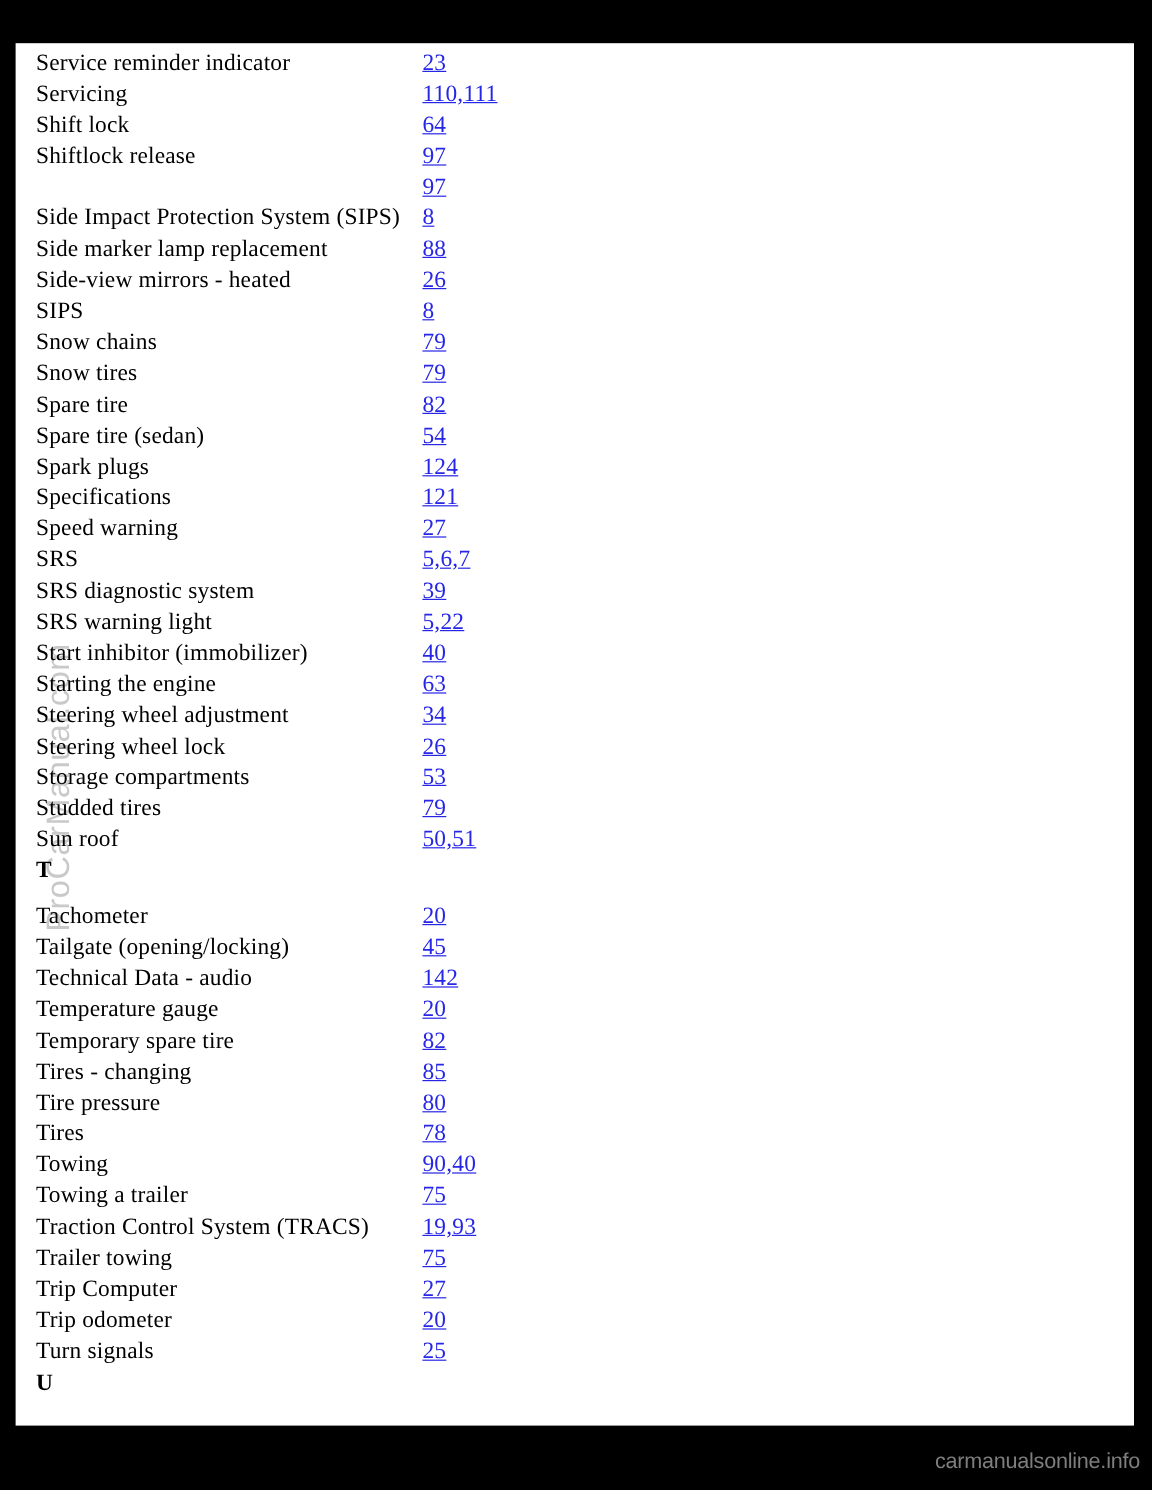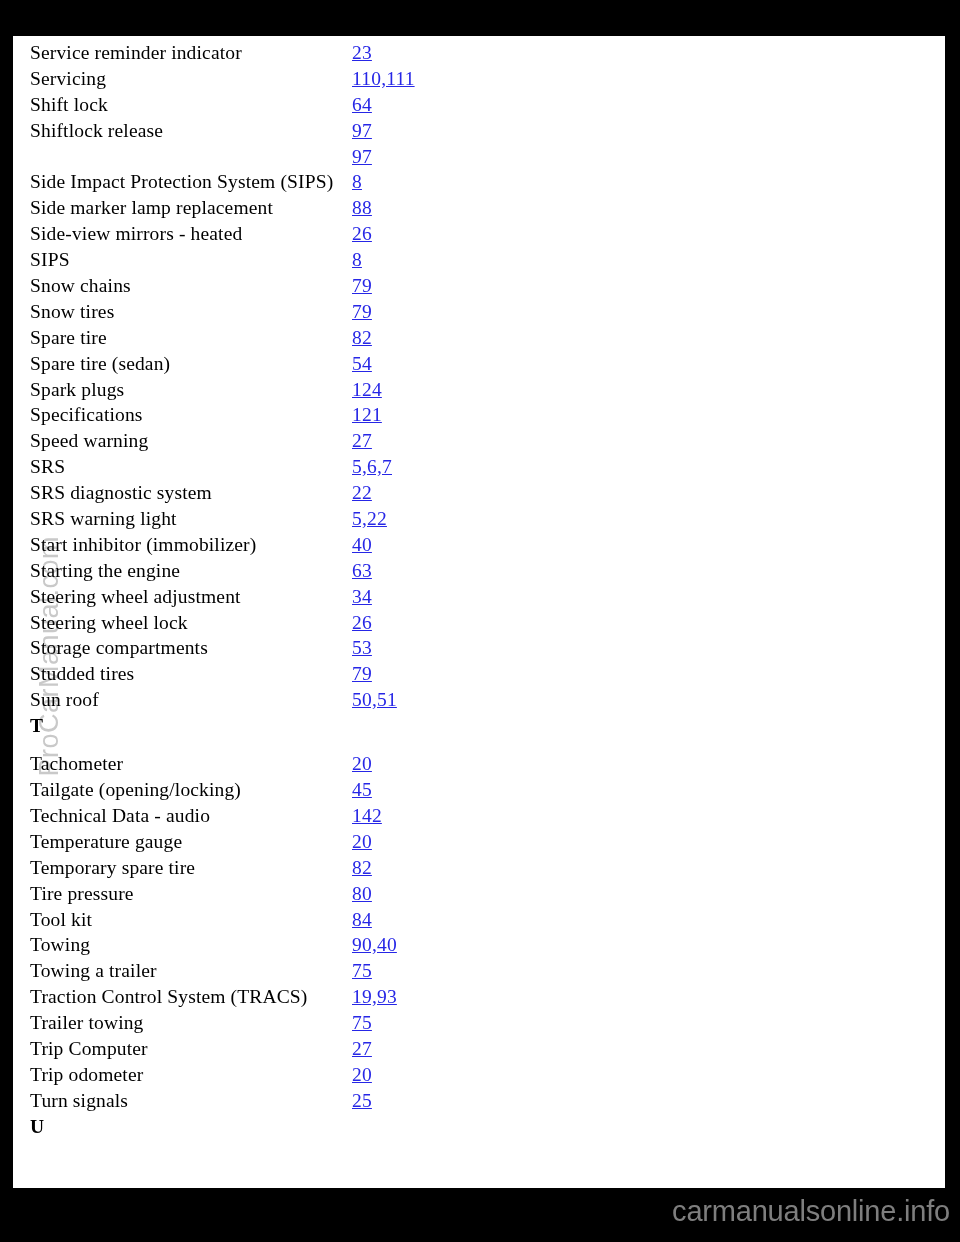--- a/index.html
+++ b/index.html
@@ -96,21 +96,21 @@
   .section-head.with-gap {
     height: 38px;
   }
 
   
   #footer-brand {
     position: absolute;
     right: 10px;
     bottom: 14px;
     font-family: "Liberation Sans", "DejaVu Sans", sans-serif;
-    font-size: 29px;
+    font-size: 18px;
     color: #7e7e7e;
     letter-spacing: -0.2px;
     white-space: nowrap;
   }
 </style>
 </head>
 <body>
 
 <div id="page-sheet">
 
@@ -179,21 +179,21 @@
       <div class="index-row">
         <span class="entry-label">Speed warning</span>
         <a class="entry-pages">27</a>
       </div>
       <div class="index-row">
         <span class="entry-label">SRS</span>
         <a class="entry-pages">5,6,7</a>
       </div>
       <div class="index-row">
         <span class="entry-label">SRS diagnostic system</span>
-        <a class="entry-pages">22</a>
+        <a class="entry-pages">39</a>
       </div>
       <div class="index-row">
         <span class="entry-label">SRS warning light</span>
         <a class="entry-pages">5,22</a>
       </div>
       <div class="index-row">
         <span class="entry-label">Start inhibitor (immobilizer)</span>
         <a class="entry-pages">40</a>
       </div>
       <div class="index-row">
@@ -237,26 +237,30 @@
       </div>
       <div class="index-row">
         <span class="entry-label">Temperature gauge</span>
         <a class="entry-pages">20</a>
       </div>
       <div class="index-row">
         <span class="entry-label">Temporary spare tire</span>
         <a class="entry-pages">82</a>
       </div>
       <div class="index-row">
+        <span class="entry-label">Tires - changing</span>
+        <a class="entry-pages">85</a>
+      </div>
+      <div class="index-row">
         <span class="entry-label">Tire pressure</span>
         <a class="entry-pages">80</a>
       </div>
       <div class="index-row">
-        <span class="entry-label">Tool kit</span>
-        <a class="entry-pages">84</a>
+        <span class="entry-label">Tires</span>
+        <a class="entry-pages">78</a>
       </div>
       <div class="index-row">
         <span class="entry-label">Towing</span>
         <a class="entry-pages">90,40</a>
       </div>
       <div class="index-row">
         <span class="entry-label">Towing a trailer</span>
         <a class="entry-pages">75</a>
       </div>
       <div class="index-row">

